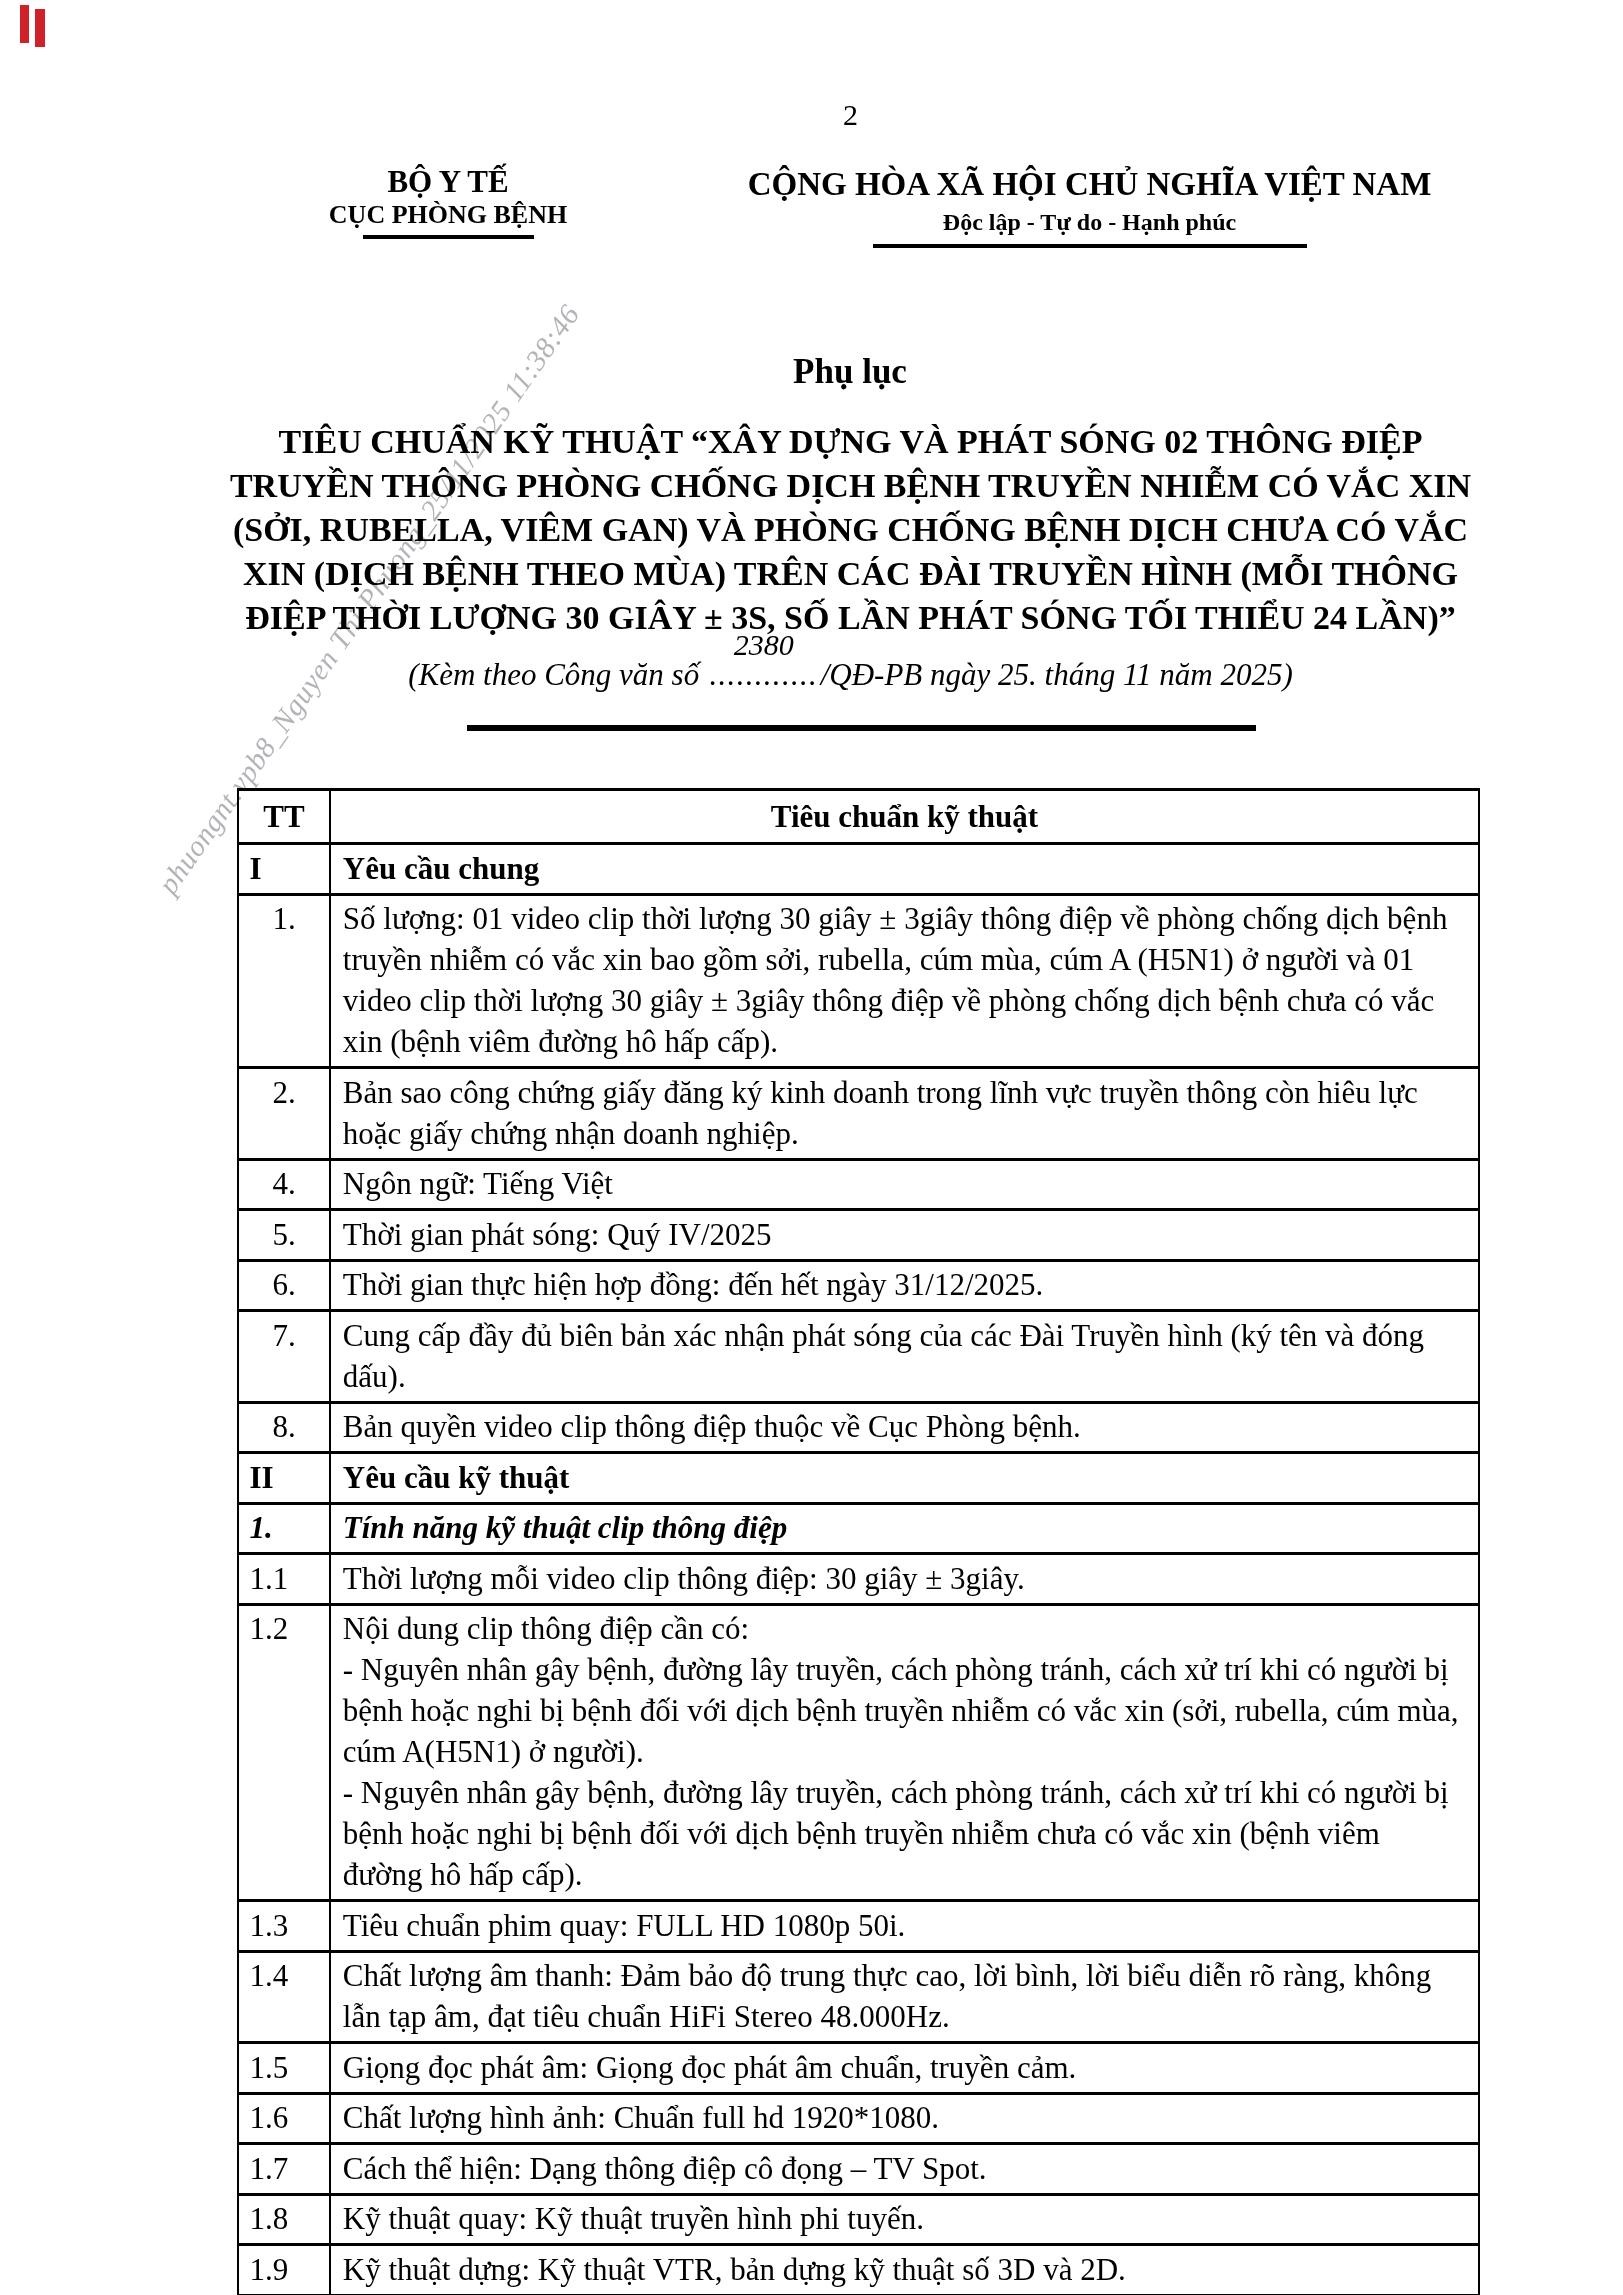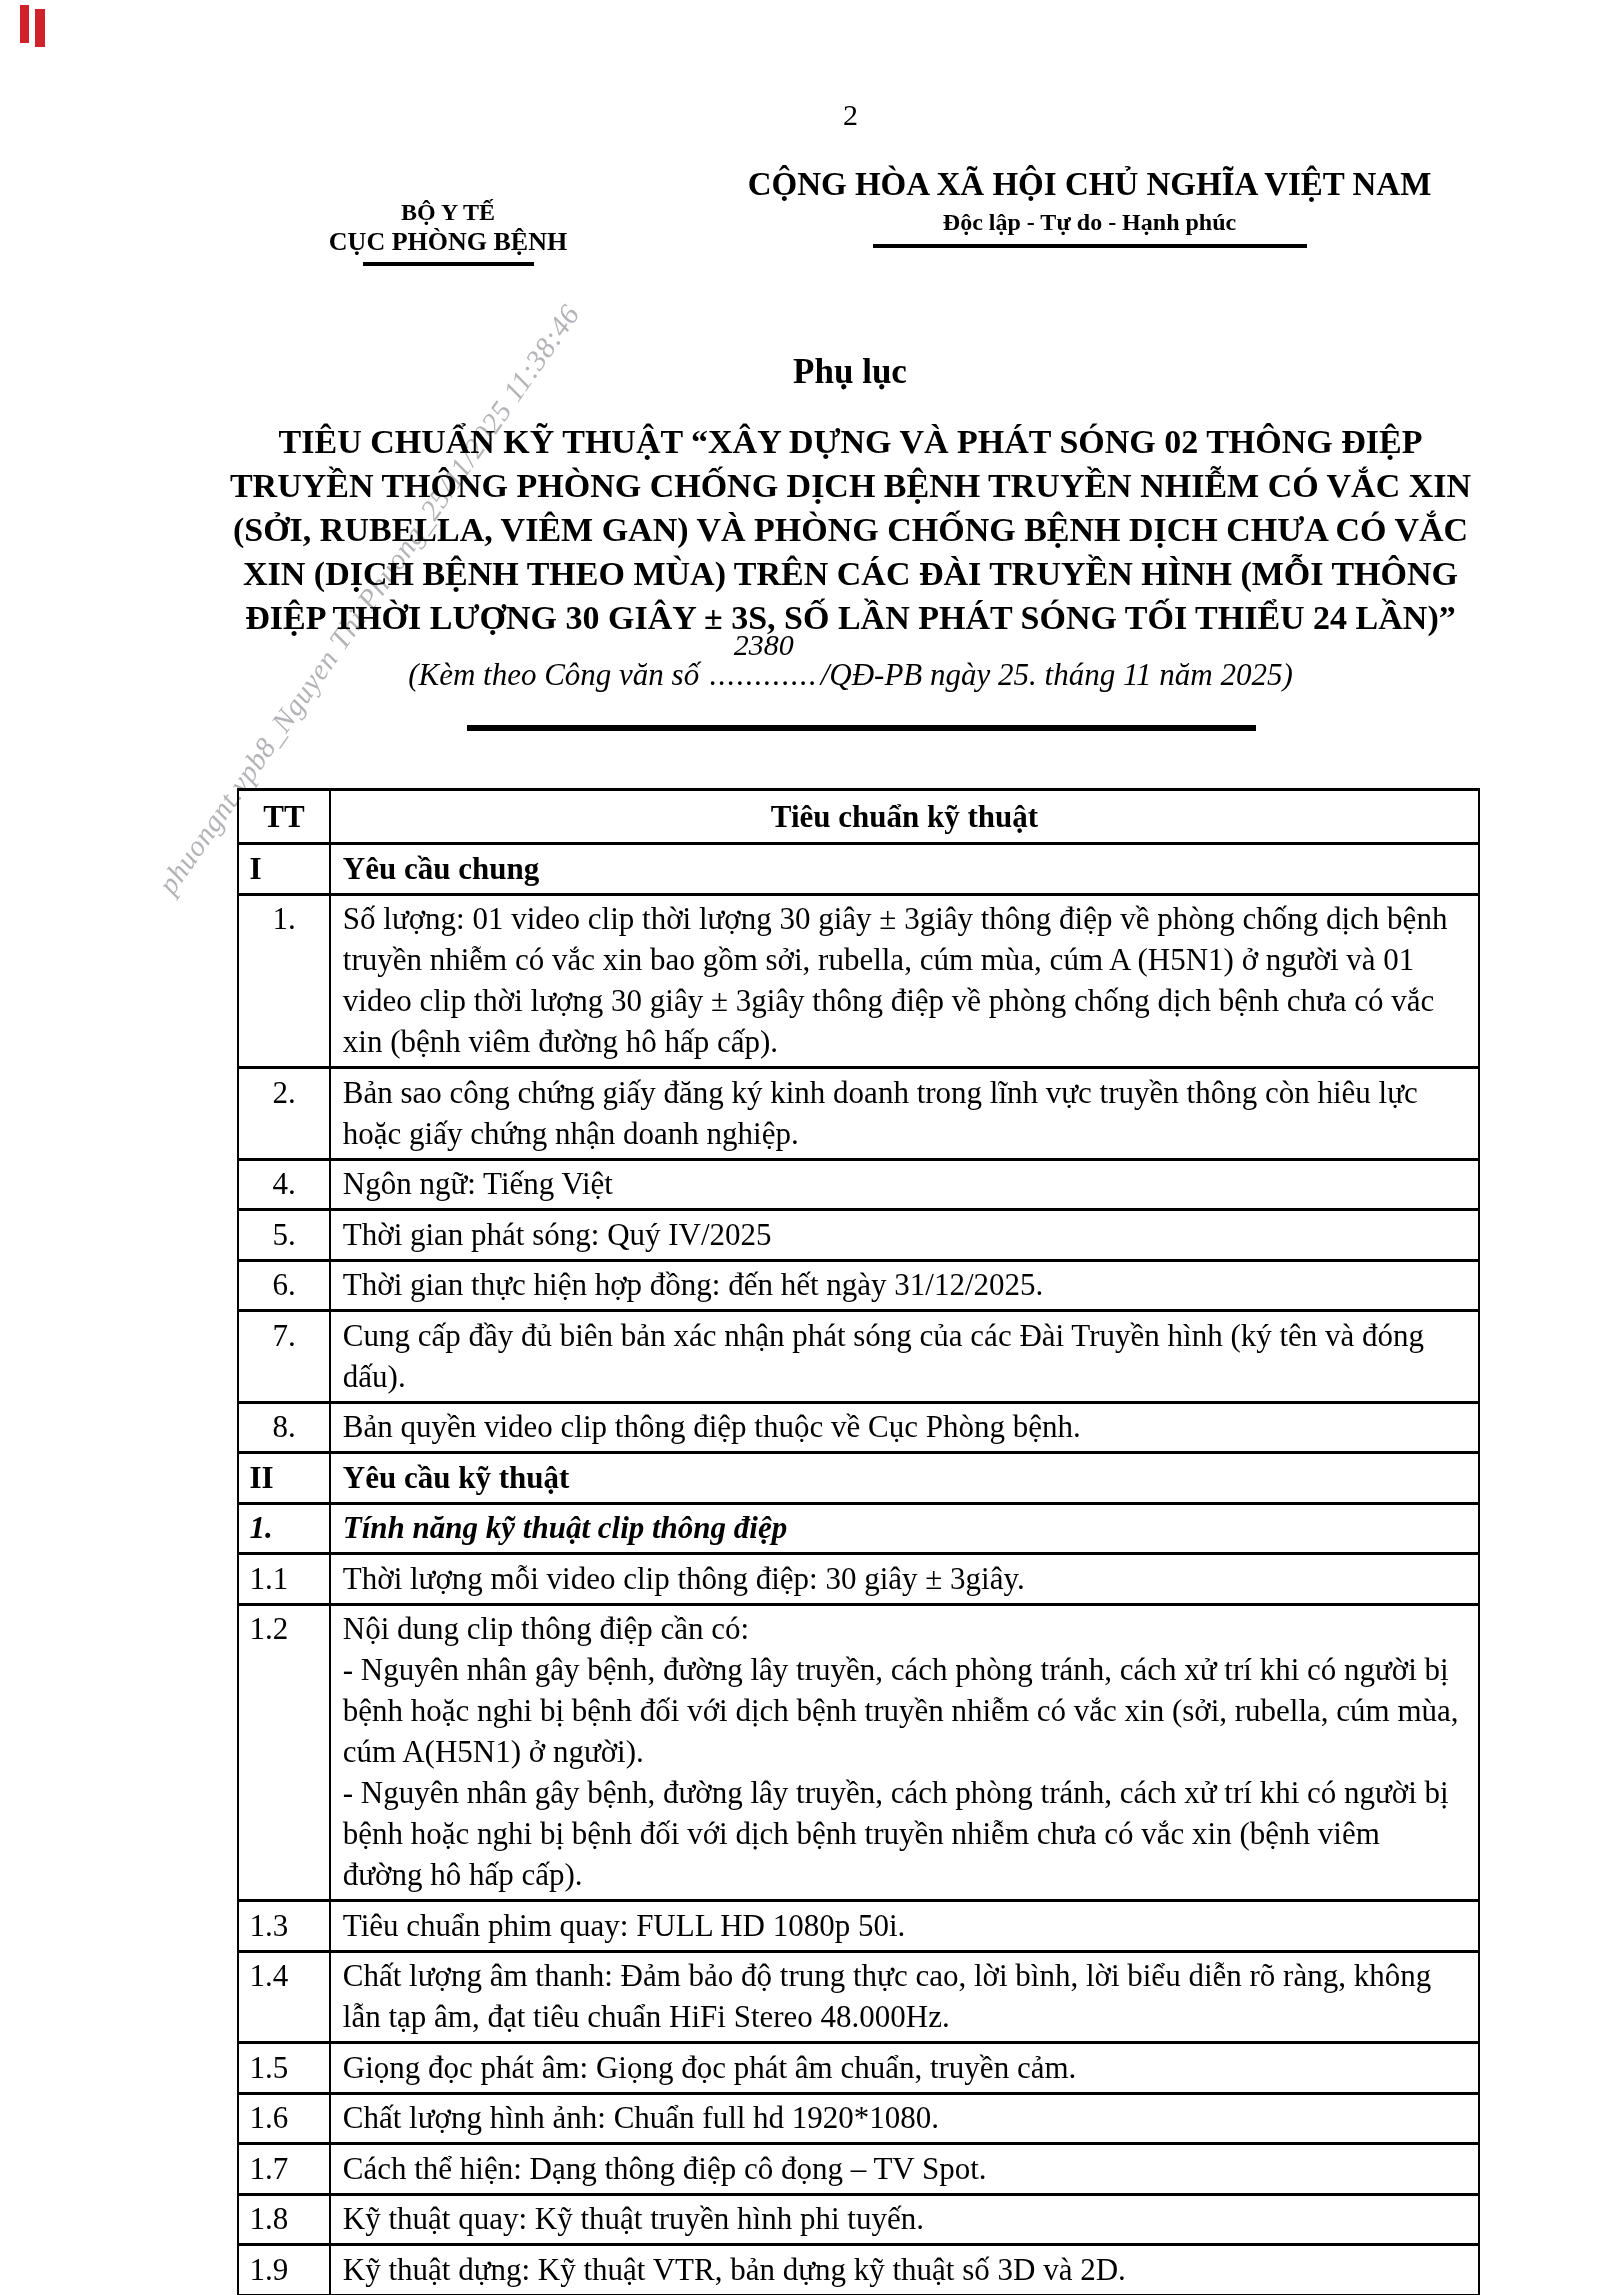--- a/index.html
+++ b/index.html
@@ -28,21 +28,21 @@
     letter-spacing:0.7px;
   }
   .page-number{
     position:absolute;top:98px;left:0;width:1701px;
     text-align:center;font-size:30px;
   }
   .hdr-left{
     position:absolute;top:164px;left:216px;width:464px;
     text-align:center;font-weight:bold;line-height:1.15;
   }
-  .hdr-left .l1{font-size:24px;margin-top:35px;}
+  .hdr-left .l1{font-size:31px;}
   .hdr-left .l2{font-size:26px;}
   .hdr-left .rule{width:171px;height:3.9px;background:#000;margin:5.2px auto 0 auto;}
   .hdr-right{
     position:absolute;top:165px;left:661px;width:857px;
     text-align:center;font-weight:bold;line-height:1.2;
   }
   .hdr-right .l1{font-size:33px;}
   .hdr-right .l2{font-size:24px;margin-top:3.9px;}
   .hdr-right .rule{width:434px;height:3.9px;background:#000;margin:6.5px auto 0 auto;}
   .appendix{

